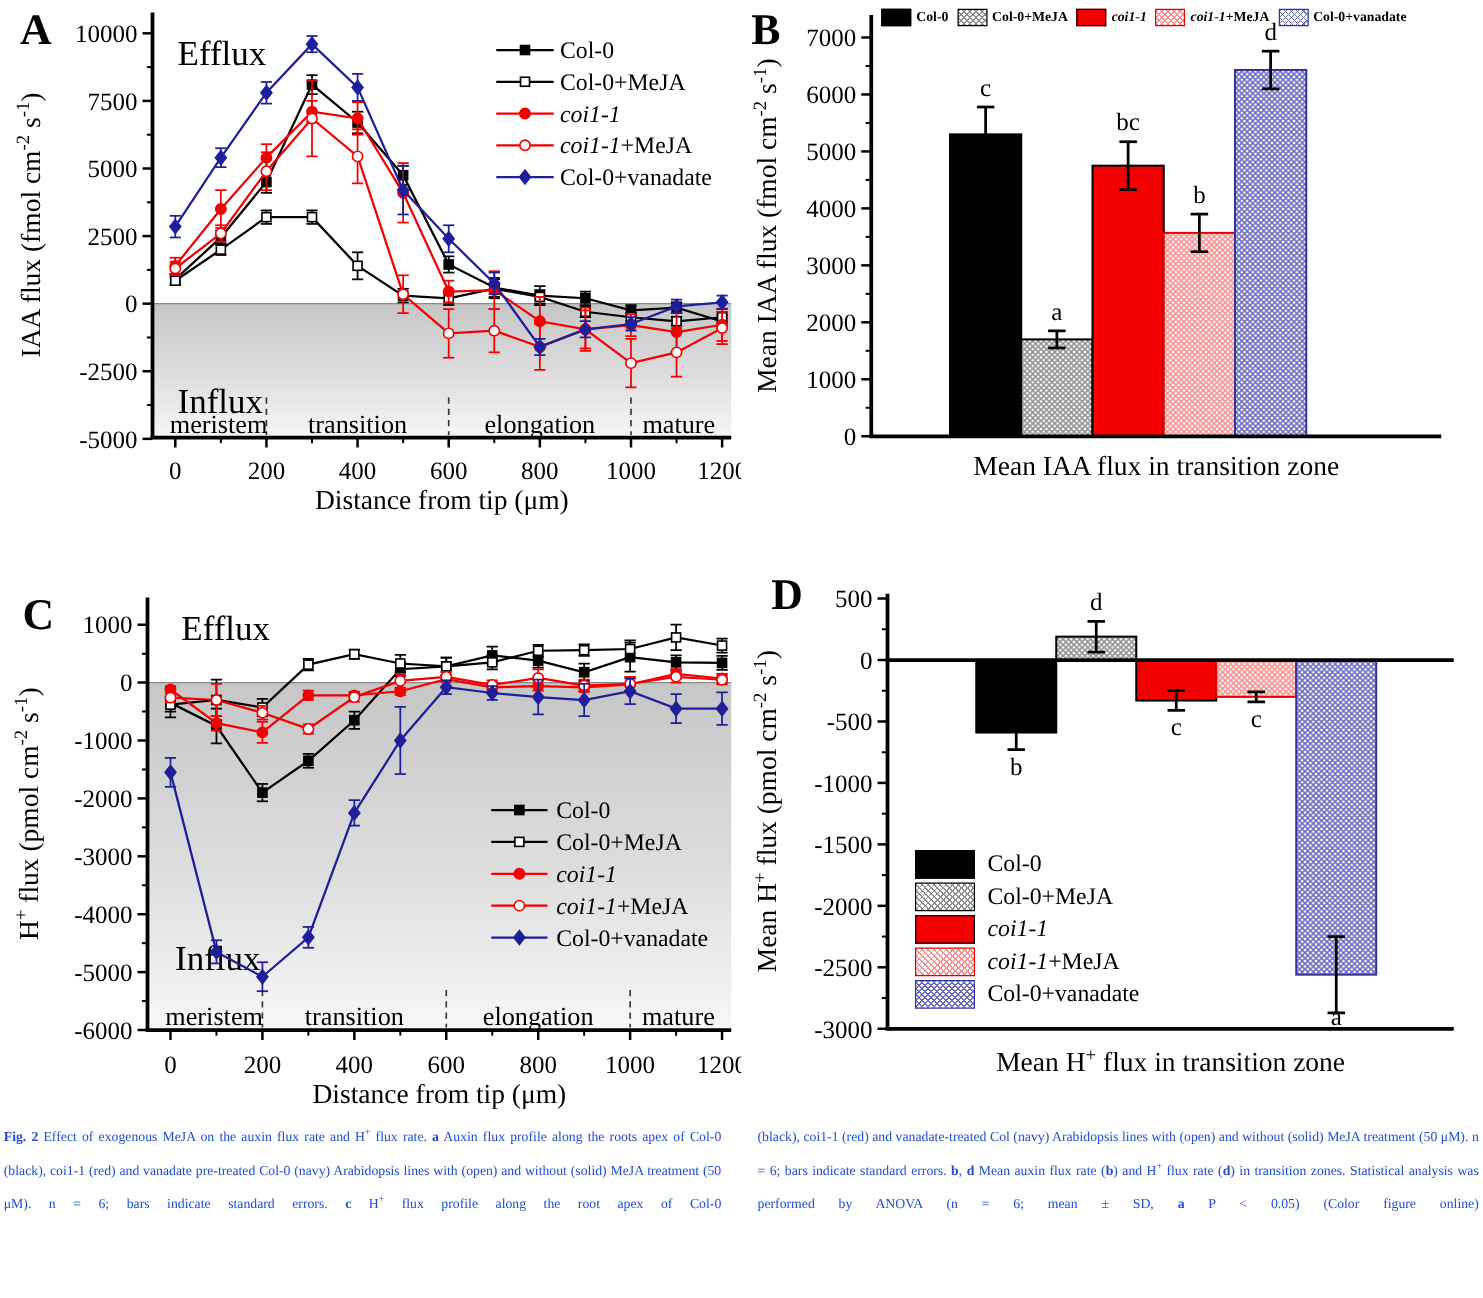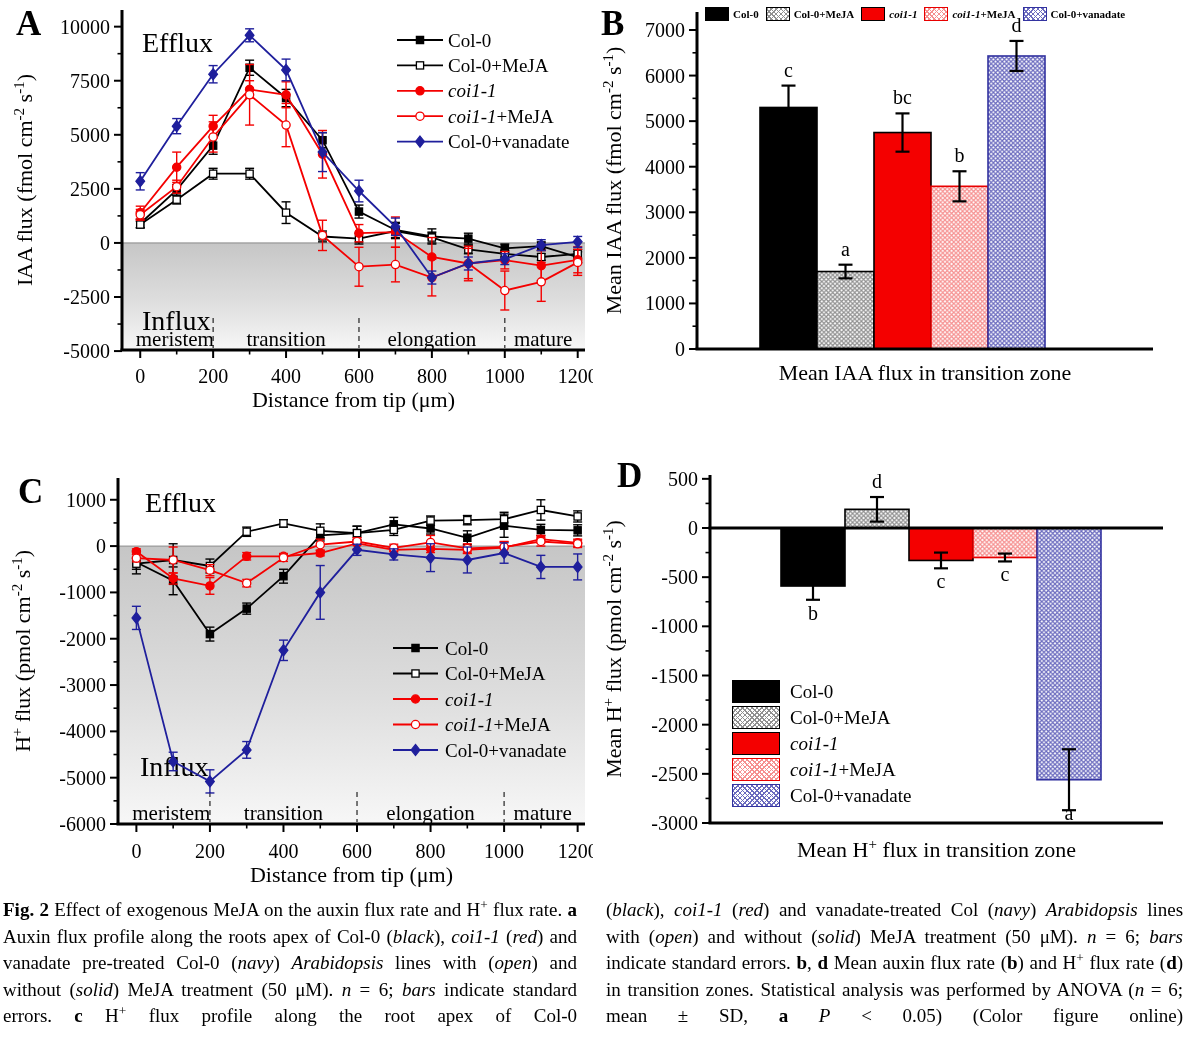--- a/index.html
+++ b/index.html
@@ -11,26 +11,26 @@
                 font-family:"Liberation Serif","DejaVu Serif",serif;}
   .overlay-legend{position:absolute;z-index:6;}
   .bleg{display:flex;align-items:center;flex-wrap:nowrap;}
   .bleg-item{display:flex;align-items:center;margin-right:7px;}
   .bleg-swatch{display:inline-block;width:22px;height:12px;margin-right:4px;flex:0 0 auto;}
   .bleg-label{font-size:11px;font-weight:bold;white-space:nowrap;color:#000;}
   .dleg-row{display:flex;align-items:center;height:21px;margin-bottom:5px;}
   .dleg-swatch{display:inline-block;width:46px;height:21px;margin-right:10px;flex:0 0 auto;}
   .dleg-label{font-size:19px;white-space:nowrap;color:#000;}
   .caption{position:absolute;left:0;top:897px;width:1186px;color:#000;}
-  .cap-col{position:absolute;top:0;font-size:19px;line-height:26.6px;text-align:justify;
-           text-align-last:justify;color:#000000;}
+  .cap-col{position:absolute;top:0;font-size:11px;line-height:26.6px;text-align:justify;
+           text-align-last:justify;color:#1d4ed8;}
   #cap-left{left:3px;width:574px;}
   #cap-right{left:606px;width:577px;}
   .cap-col sup{font-size:70%;line-height:0;}
-  .seg-i{font-style:italic;}
+  .seg-i{}
   .seg-b{font-weight:bold;}
 </style>
 </head>
 <body>
 
 <div class="page">
 
   <section class="panel" style="left:0;top:0;width:593px;height:430px">
     <div class="panel-letter" style="left:16px;top:4px">A</div>
     <svg id="svg-A" width="593" height="430">

